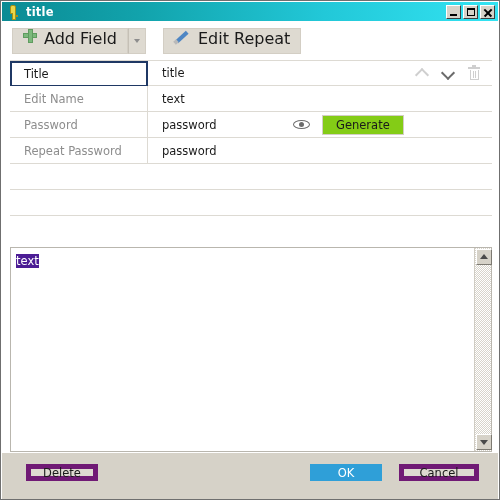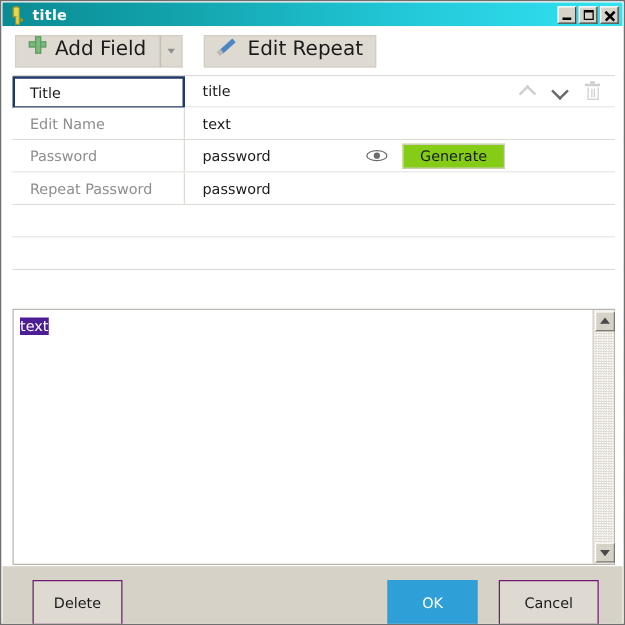--- a/index.html
+++ b/index.html
@@ -402,22 +402,22 @@
   .footer {
     position: absolute;
     left: 1px; top: 452px;
     width: 496px; height: 46px;
     background: #d6d2c8;
     box-sizing: border-box;
   }
   .fbtn {
     position: absolute;
     top: 11px;
-    height: 36px;
-    border: 1px solid #701a75;
+    height: 17px;
+    border: 5px solid #701a75;
     background: #dedad1;
     font-size: 11.5px;
     color: #1a1a1a;
     display: flex;
     align-items: center;
     justify-content: center;
     box-sizing: border-box;
     cursor: default;
   }
   .fbtn.delete { left: 24px;  width: 72px; }

